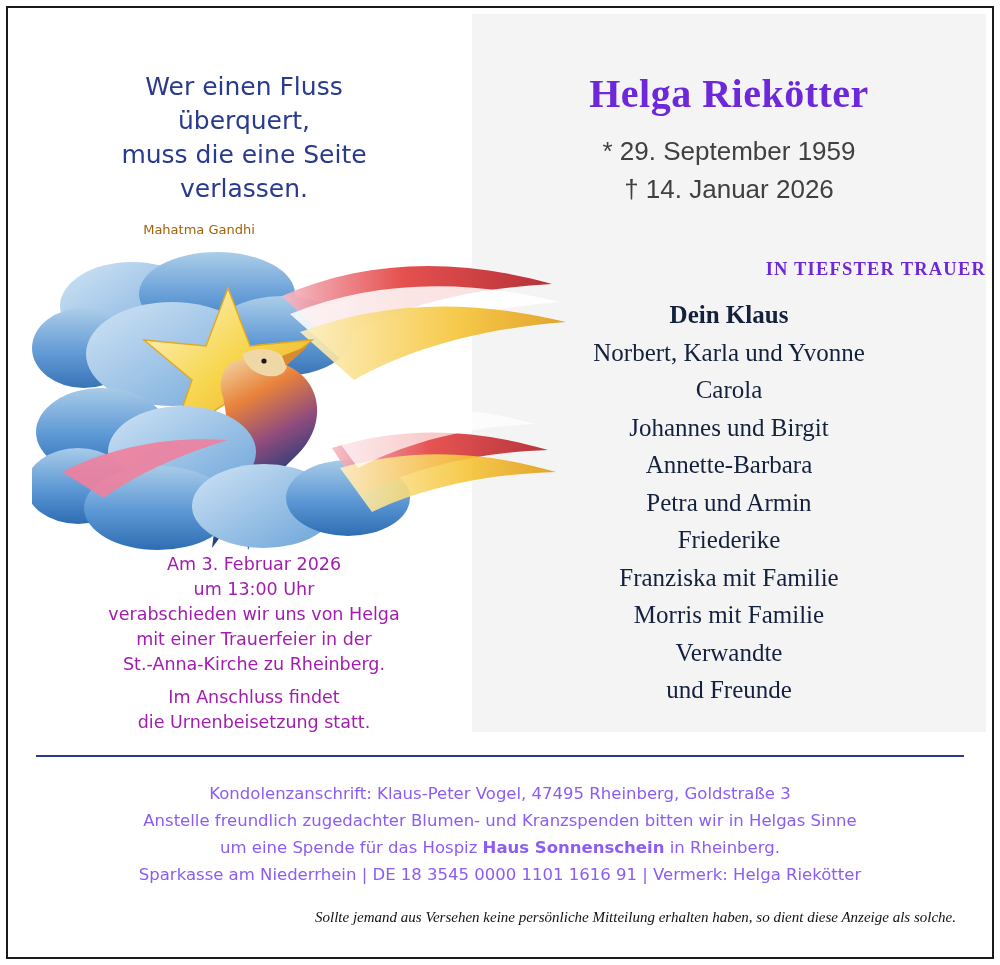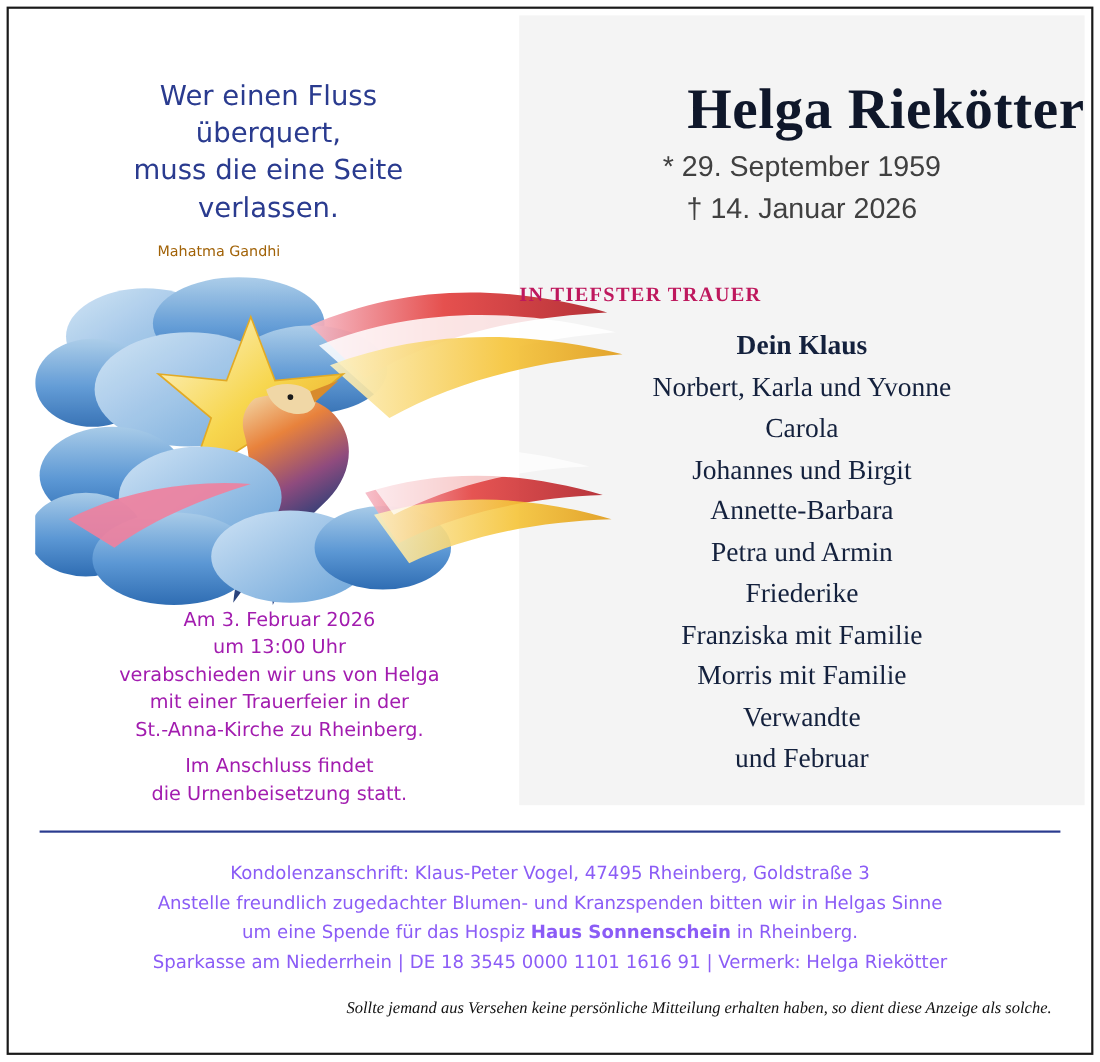--- a/index.html
+++ b/index.html
@@ -103,49 +103,49 @@
     display: block;
     height: 8px;
   }
 
   
   .deceased-name {
     position: absolute;
     left: 458px;
     top: 56px;
     width: 514px;
-    text-align: right;
+    text-align: center;
     font-family: "Liberation Serif", serif;
     font-weight: bold;
-    font-size: 52px;
+    font-size: 40px;
     letter-spacing: 0.5px;
-    color: #0f172a;
+    color: #6d28d9;
   }
   .dates {
     position: absolute;
     left: 458px;
     top: 118px;
     width: 514px;
     text-align: center;
     font-family: Liberation Sans, sans-serif;
     font-size: 26px;
     line-height: 38px;
     color: #404040;
   }
   .mourning-header {
     position: absolute;
     left: 458px;
     top: 245px;
     width: 514px;
-    text-align: left;
+    text-align: right;
     font-family: "Liberation Serif", serif;
     font-weight: bold;
     font-size: 18.5px;
     letter-spacing: 1.2px;
-    color: #be185d;
+    color: #6d28d9;
   }
   .mourners {
     position: absolute;
     left: 458px;
     top: 282px;
     width: 514px;
     text-align: center;
     font-family: "Liberation Serif", serif;
     font-size: 25px;
     line-height: 37.5px;
@@ -323,21 +323,21 @@
       <div class="m-strong">Dein Klaus</div>
       <div>Norbert, Karla und Yvonne</div>
       <div>Carola</div>
       <div>Johannes und Birgit</div>
       <div>Annette-Barbara</div>
       <div>Petra und Armin</div>
       <div>Friederike</div>
       <div>Franziska mit Familie</div>
       <div>Morris mit Familie</div>
       <div>Verwandte</div>
-      <div>und Februar</div>
+      <div>und Freunde</div>
     </div>
 
     <div class="divider"></div>
 
     <div class="footer">
       <span class="line">Kondolenzanschrift: Klaus-Peter Vogel, 47495 Rheinberg, Goldstraße 3</span>
       <span class="line">Anstelle freundlich zugedachter Blumen- und Kranzspenden bitten wir in Helgas Sinne</span>
       <span class="line"><span>um eine Spende für das Hospiz </span><b>Haus Sonnenschein</b><span> in Rheinberg.</span></span>
       <span class="line">Sparkasse am Niederrhein | DE 18 3545 0000 1101 1616 91 | Vermerk: Helga Riekötter</span>
     </div>

